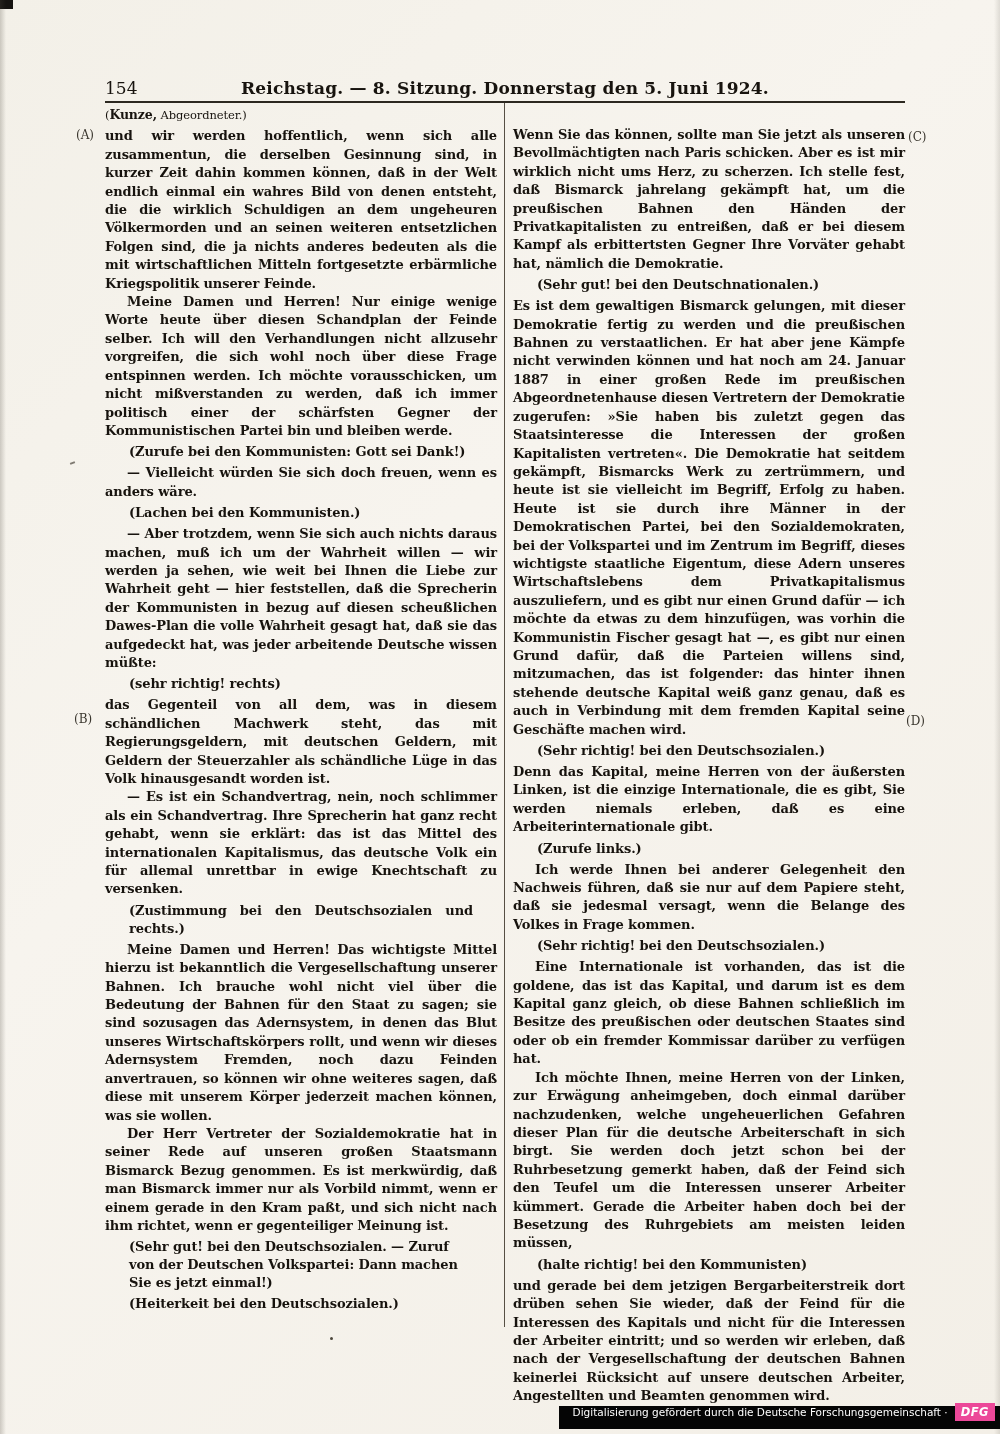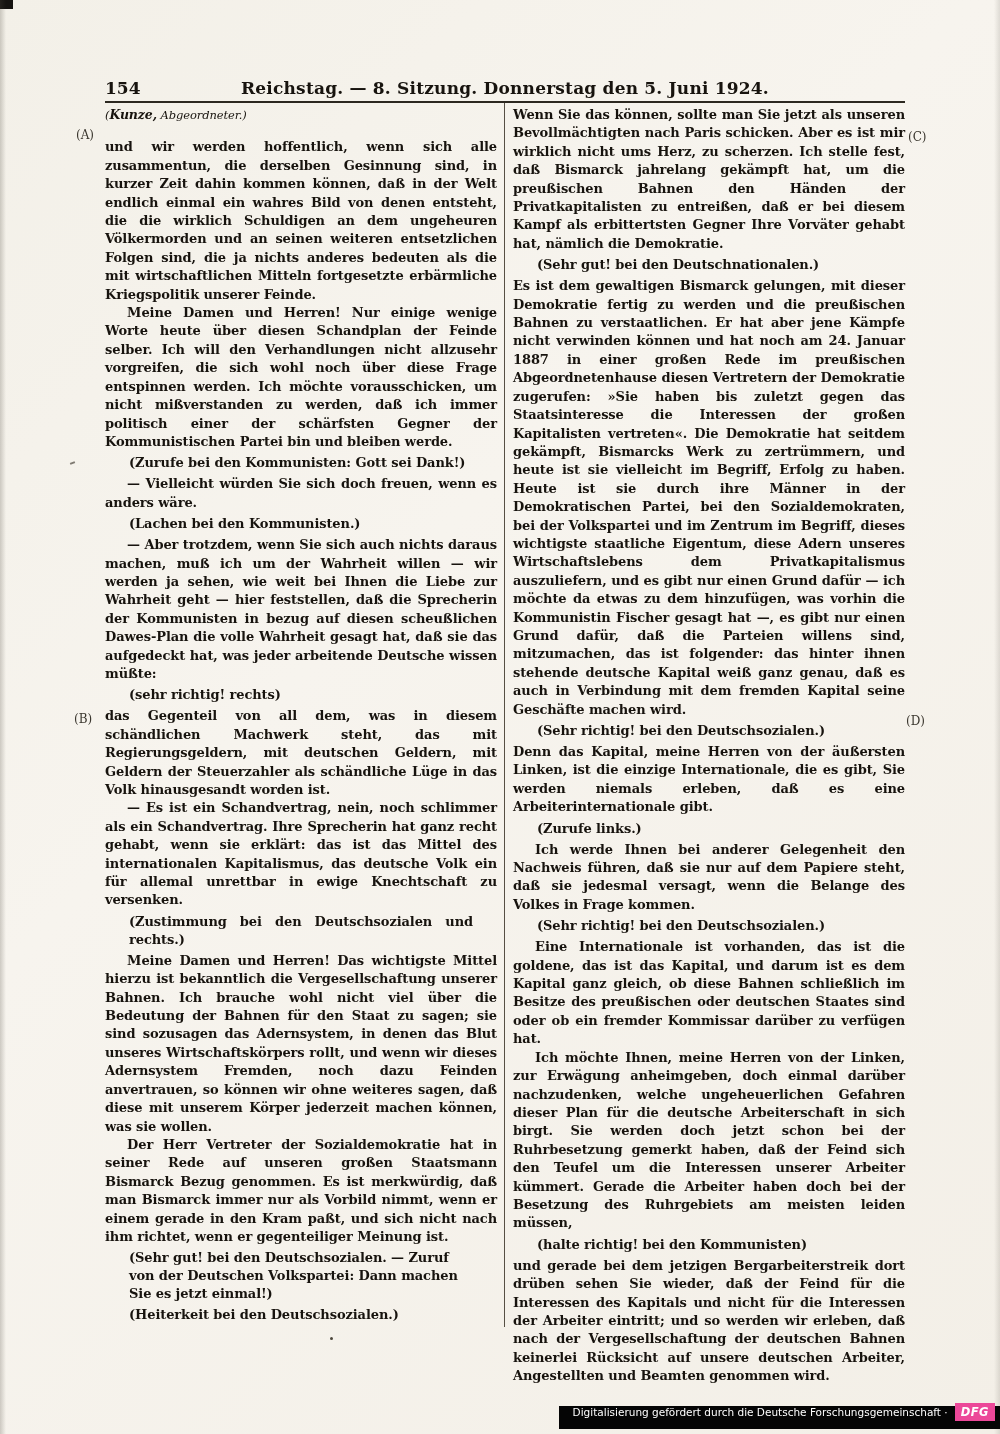--- a/index.html
+++ b/index.html
@@ -10,41 +10,41 @@
     font-family:"DejaVu Serif","Liberation Serif",serif;
     color:#17130e;
     overflow:hidden;
   }
   .corner-mark { position:absolute; left:0; top:0; width:13px; height:9px; background:#151310; }
   .edge-shade { position:absolute; top:0; bottom:0; width:6px; }
   .edge-shade.left { left:0; background:linear-gradient(to right, rgba(80,75,65,.25), rgba(0,0,0,0)); }
   .edge-shade.right { right:0; background:linear-gradient(to left, rgba(80,75,65,.15), rgba(0,0,0,0)); }
 
   .header { position:absolute; top:78px; left:105px; width:800px; height:22px; }
-  .page-number { position:absolute; left:0; top:0; font-size:17px; font-weight:bold; }
+  .page-number { position:absolute; left:0; top:0; font-size:17px; font-weight:normal; }
   .header-title { position:absolute; left:0; right:0; top:0; text-align:center; font-size:17px; font-weight:bold; letter-spacing:.2px; }
   .header-rule { position:absolute; top:101px; left:105px; width:800px; height:2px; background:#2c2820; }
   .col-divider { position:absolute; top:103px; left:504px; width:1px; height:1224px; background:#564f44; }
 
   .margin-marker { position:absolute; font-size:12px; color:#3a362e; }
   .marker-a { left:76px;  top:128px; }
   .marker-b { left:74px;  top:712px; }
   .marker-c { left:908px; top:130px; }
   .marker-d { left:906px; top:714px; }
 
   .col {
     position:absolute; top:106px; width:392px;
     font-size:13px; font-weight:700; line-height:18.4px;
     letter-spacing:-0.1px;
     text-align:justify; hyphens:auto;
   }
   .col-left  { left:105px; }
-  .col-right { left:513px; }
+  .col-right { left:513px;margin-top:20px; }
 
-  .speaker-note { font-size:11.5px; font-weight:400; text-indent:0; margin-bottom:14px;font-style:italic; }
+  .speaker-note { font-size:11.5px; font-weight:400; text-indent:0; margin-bottom:3px; }
   .speaker-note .speaker-name { font-weight:700; font-size:12.5px; }
 
   p.body { text-indent:1.7em; }
   p.noindent { text-indent:0; }
   p.stage {
     text-indent:0; white-space:pre-line;
     margin:3px 24px 3px 24px; line-height:18px;
   }
 
   .speck { position:absolute; background:#4d473d; border-radius:50%; }

